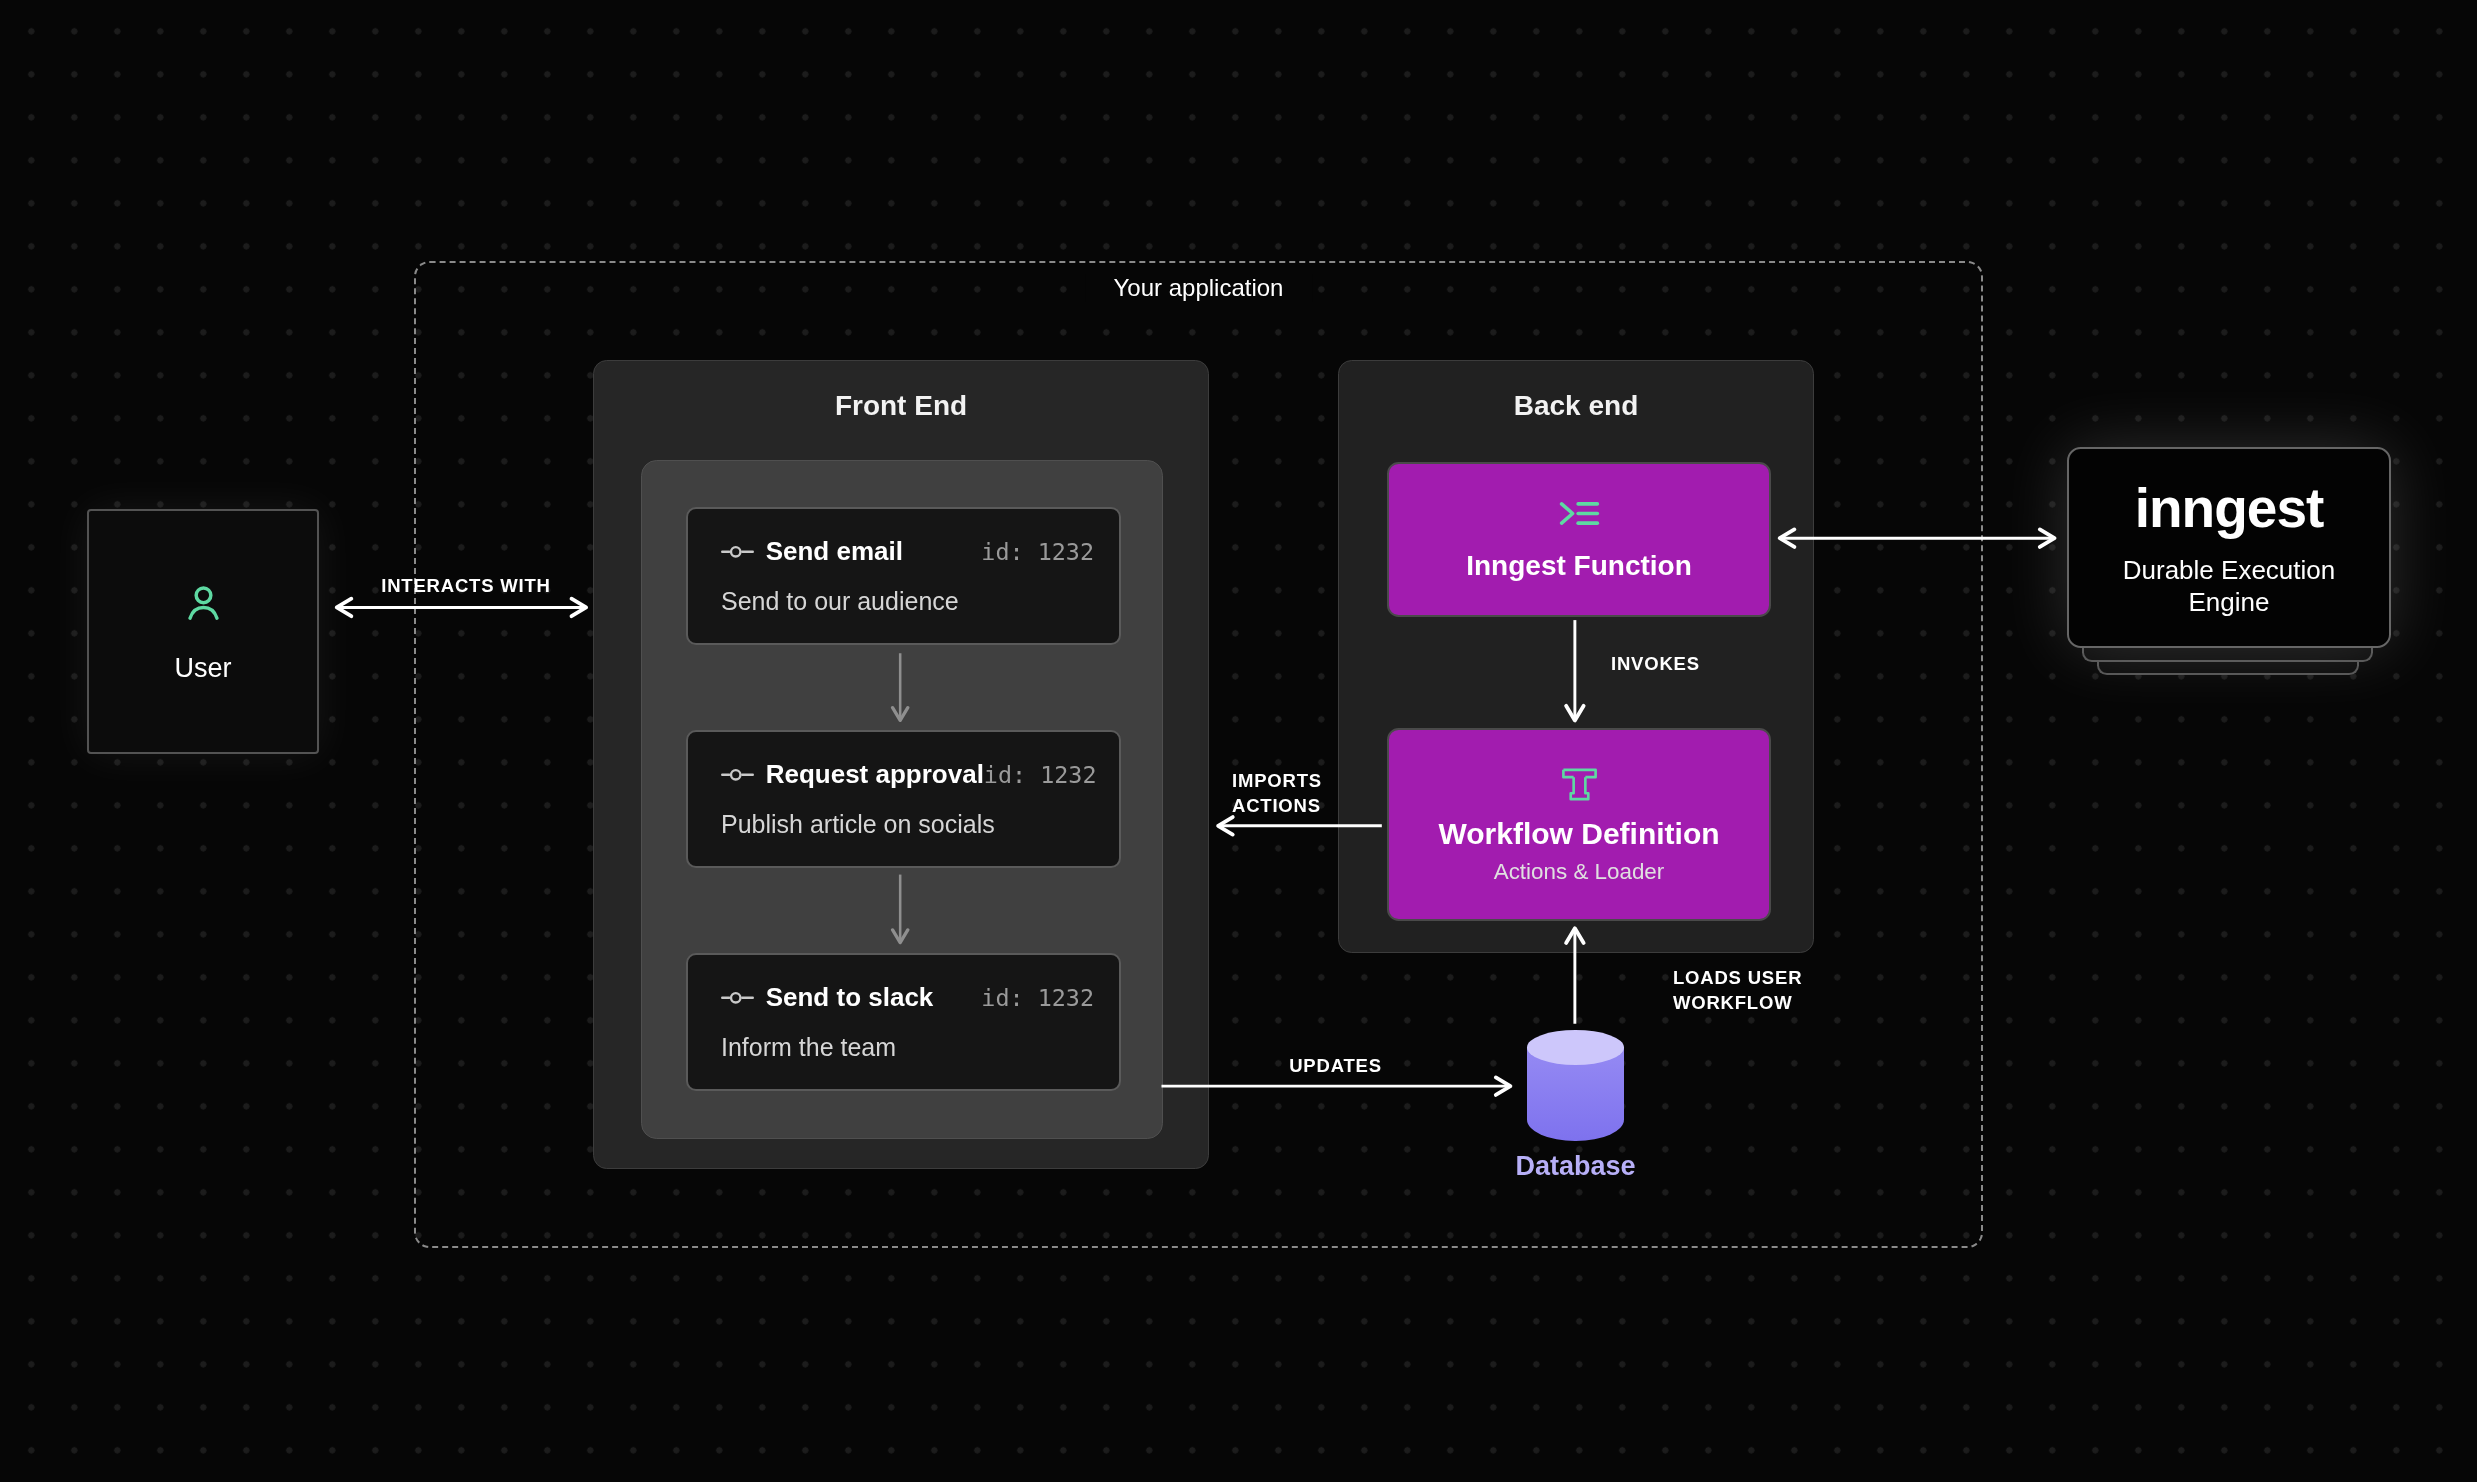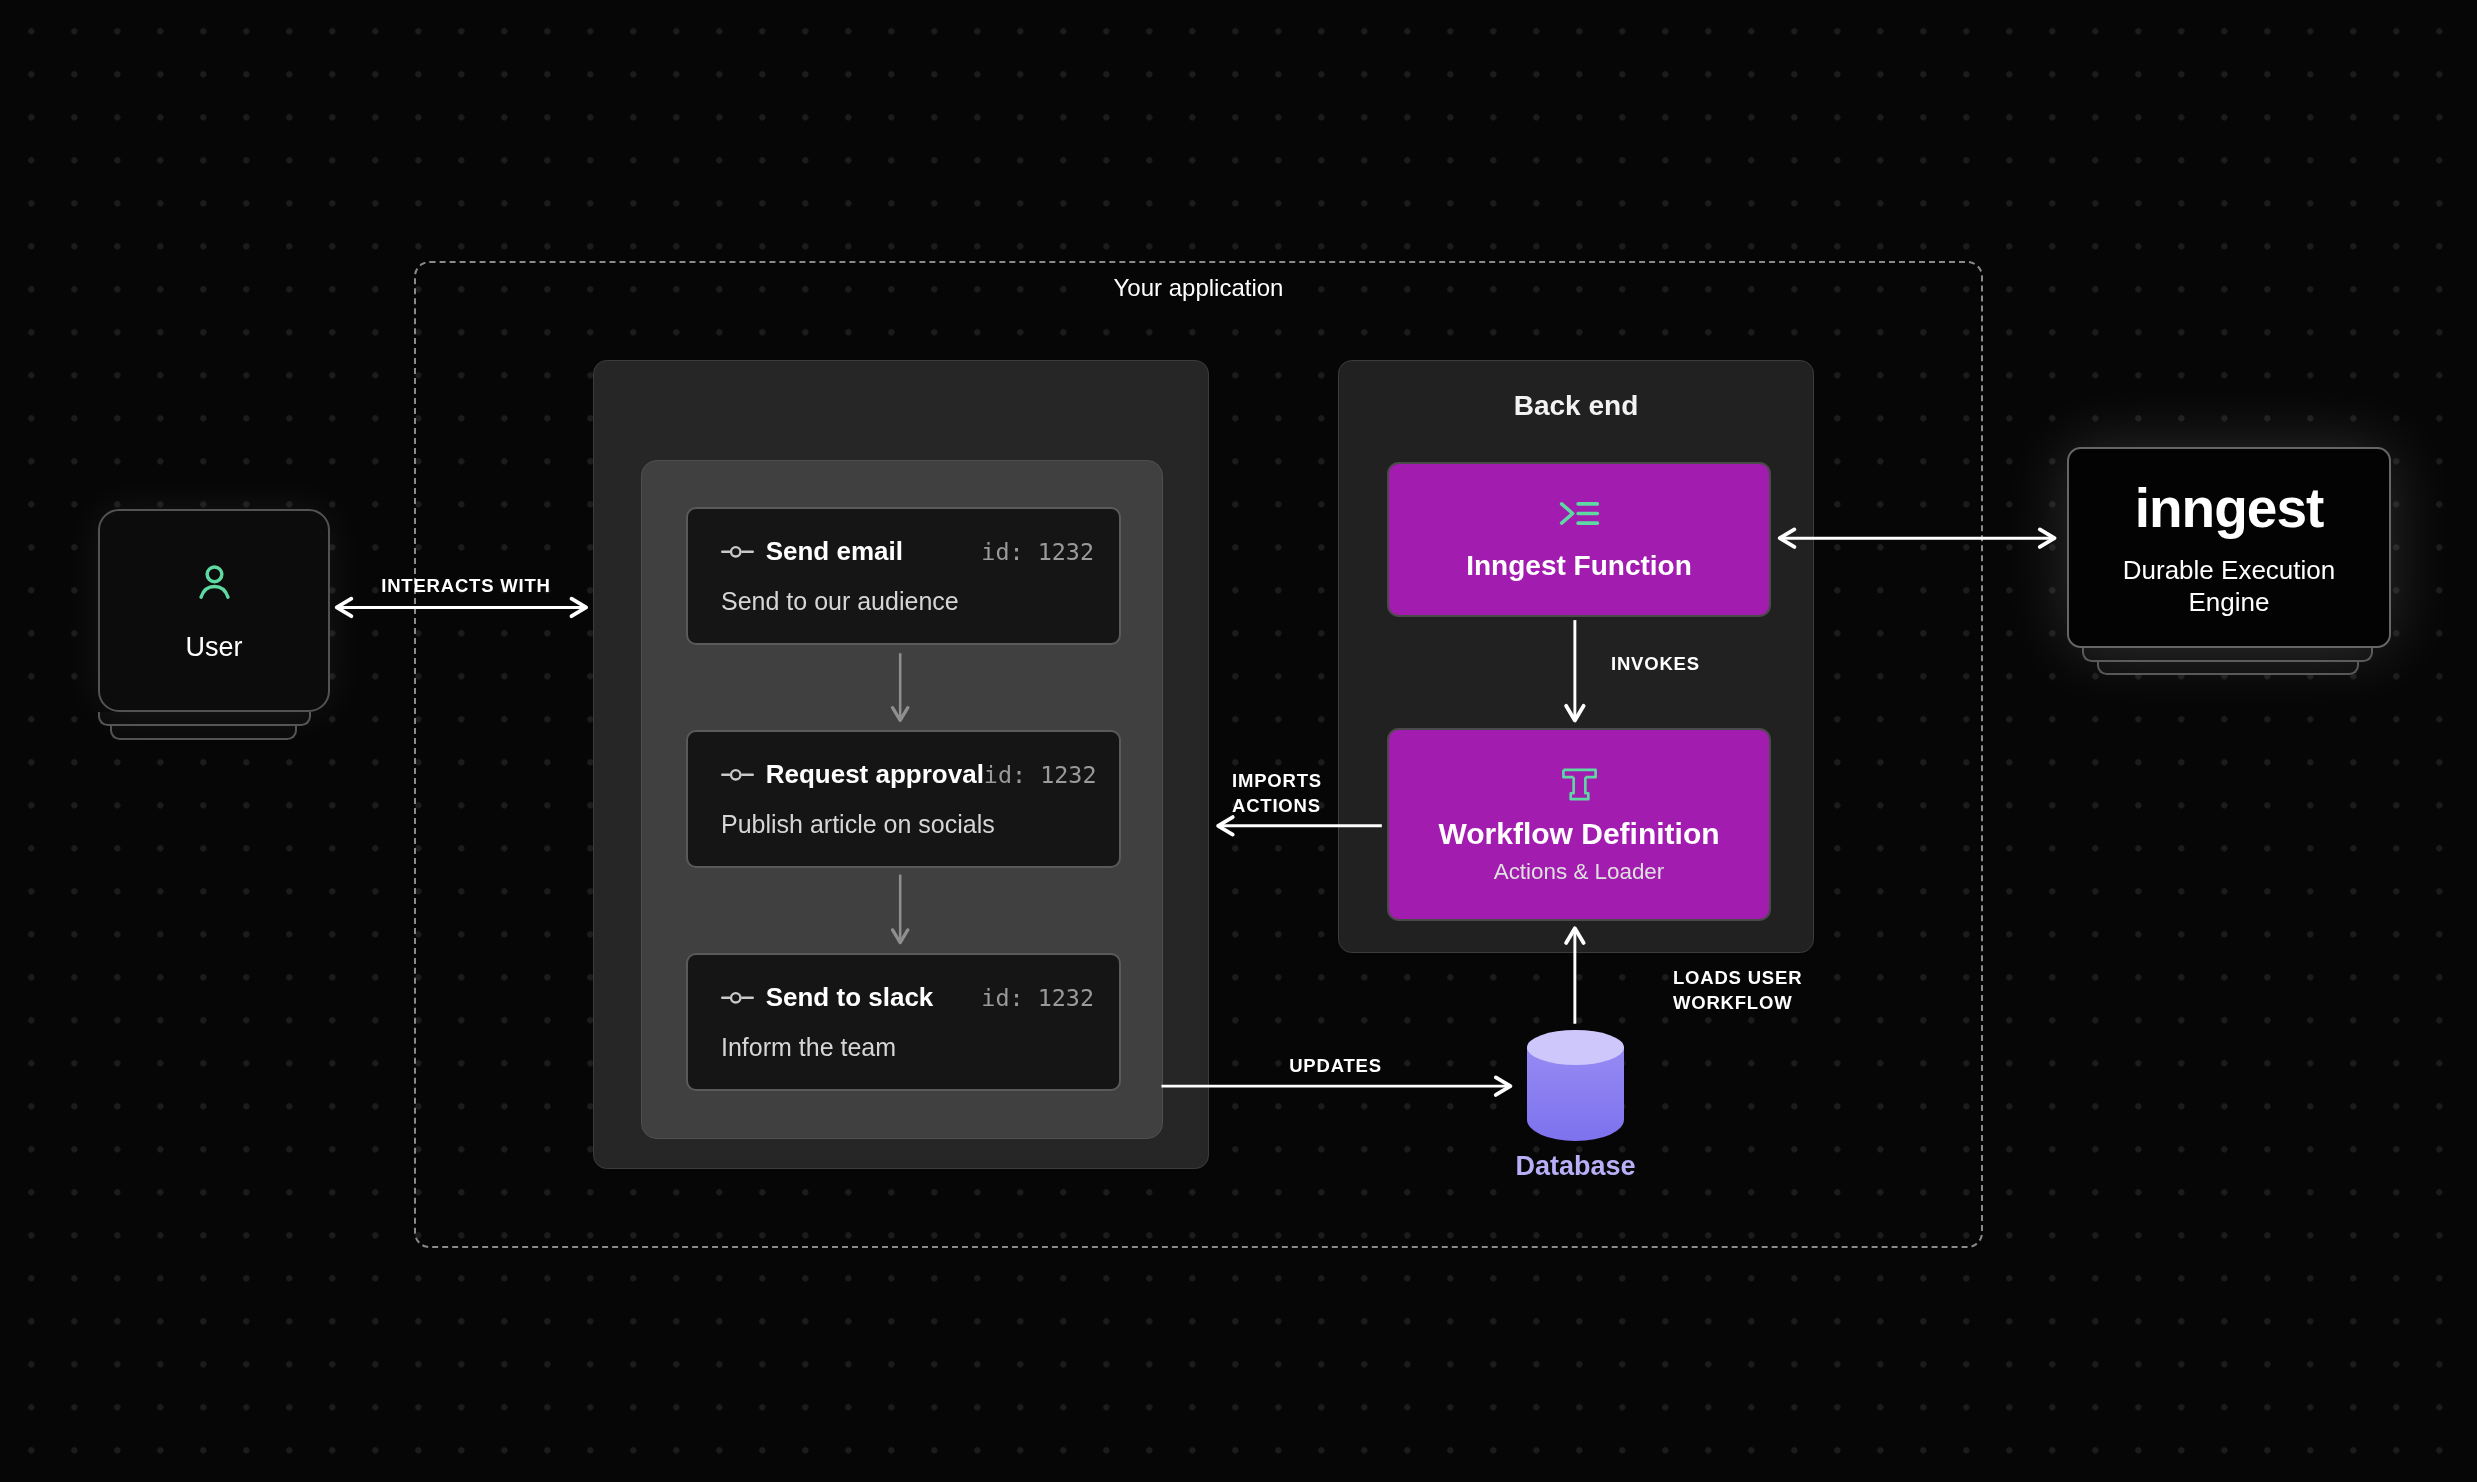--- a/index.html
+++ b/index.html
@@ -27,22 +27,22 @@
     border: 2px dashed #8a8a8a; border-radius: 15.6px;
   }
   .app-title {
     position: absolute; top: -25px; left: 50%; transform: translateX(-50%);
     background: #060606; padding: 0 29px;
     font-size: 24px; font-weight: 400; color: #fff; white-space: nowrap; margin-top: 36px;
   }
 
   
   .user-card {
-    position: absolute; left: 98px; top: 509px; width: 232px; height: 203px;
-    background: #0c0c0c; border: 2px solid #535353; border-radius: 21px;
+    position: absolute; left: 87px; top: 509px; width: 232px; height: 245px;
+    background: #0c0c0c; border: 2px solid #535353; border-radius: 4px;
     box-shadow: 0 0 45px rgba(255,255,255,0.07);
     display: flex; flex-direction: column; align-items: center; justify-content: center; gap: 21.5px;
     z-index: 5;
   }
   .user-label { font-size: 27px; font-weight: 500; color: #fff; }
 
   .stack-layer {
     position: absolute; height: 13.7px;
     background: #0b0b0b; border: 2px solid #535353; border-top: none;
     border-radius: 0 0 9.8px 9.8px; z-index: 4;
@@ -157,20 +157,21 @@
         <circle cx="12" cy="8" r="3.6"></circle>
         <path d="M5.4 19.2 C 6.6 15.6 9.1 14 12 14 C 14.9 14 17.4 15.6 18.6 19.2"></path>
       </svg>
     </span>
     <div class="user-label">User</div>
   </div>
   <div class="stack-layer user-s1"></div>
   <div class="stack-layer user-s2"></div>
 
   <div class="panel front-end">
+    <div class="panel-title">Front End</div>
     <div class="inner-panel">
 
       <div class="step-card step-1">
         <div class="step-head">
           <span class="step-icon">
             <svg width="33" height="15.6" viewBox="0 0 28 12" fill="none" stroke="#c9c9c9" stroke-width="2" stroke-linecap="round">
               <line x1="1" y1="6" x2="7" y2="6"></line>
               <circle cx="12.5" cy="6" r="4"></circle>
               <line x1="18" y1="6" x2="27" y2="6"></line>
             </svg>

